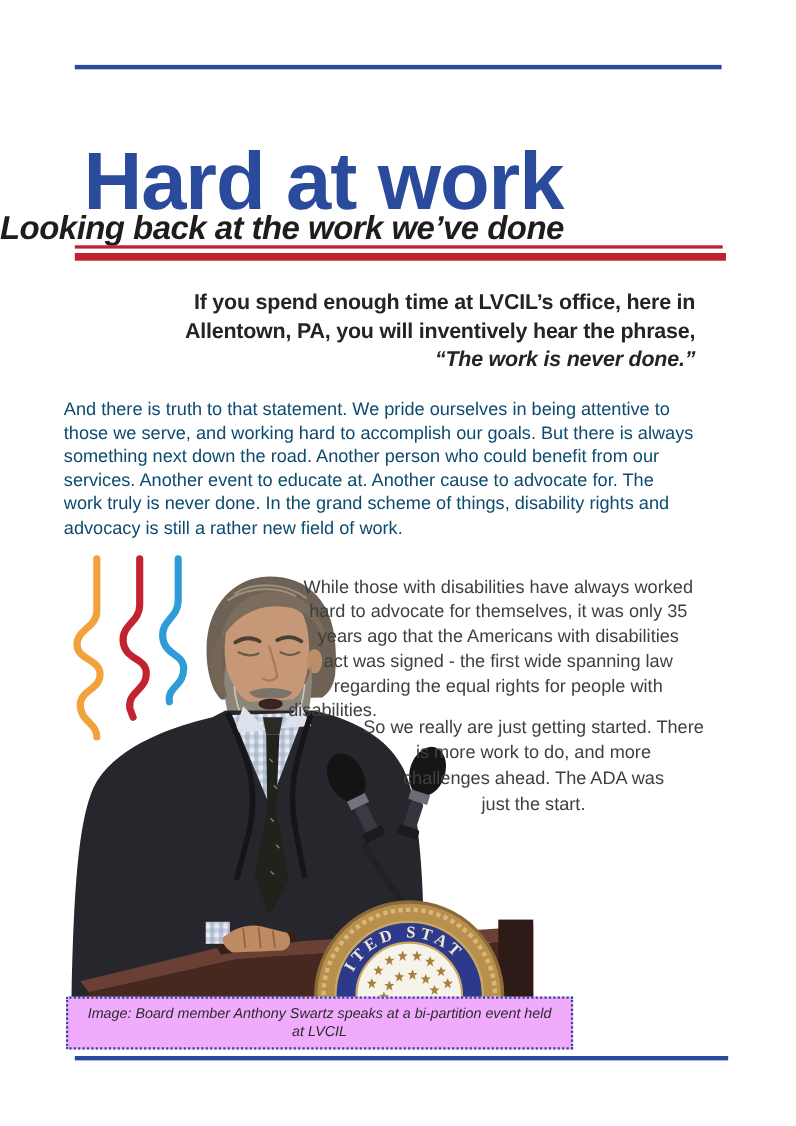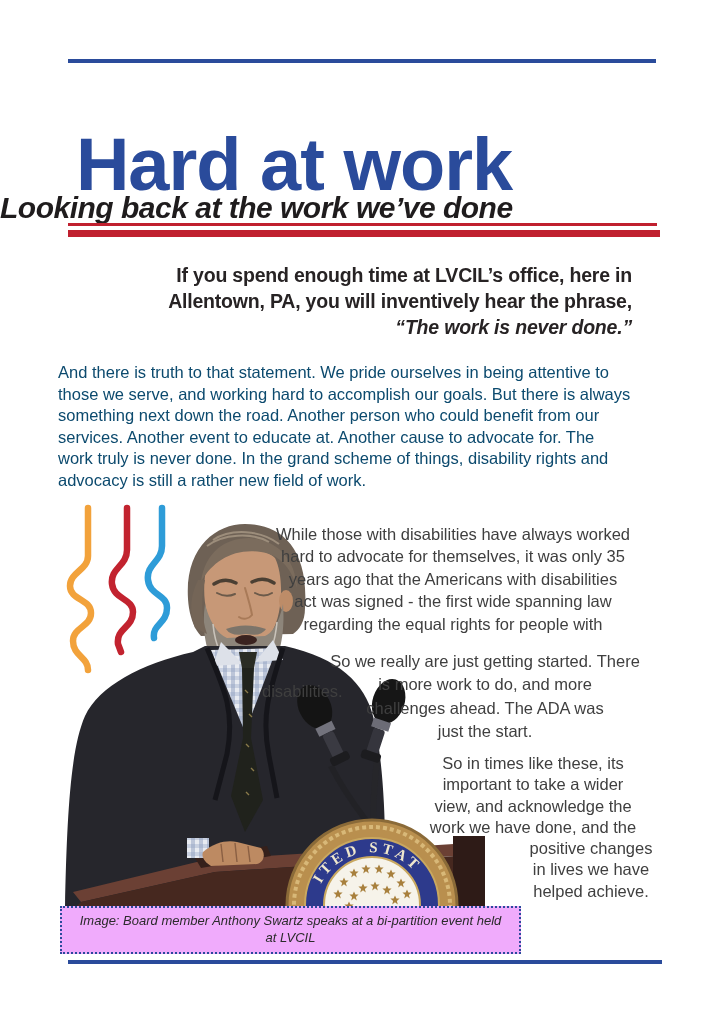--- a/index.html
+++ b/index.html
@@ -21,21 +21,21 @@
             font-size:30px;font-weight:bold;font-style:italic;color:#1f1c1d;letter-spacing:-0.5px;}
 
   .intro{left:92px;top:262px;width:540px;text-align:right;
          font-size:19.5px;font-weight:bold;color:#272324;line-height:26px;letter-spacing:-0.2px;}
   .intro .italic{font-style:italic;}
 
   .bodytext{left:58px;top:362px;width:600px;font-size:16.5px;color:#0c4a6e;line-height:21.6px;}
 
   .story{font-size:16.5px;color:#3f3f3f;text-align:center;}
   .story1{left:246px;top:523px;width:414px;line-height:22.4px;}
-  .story1 .last{text-align:left;padding-left:16px;margin-top:45px;}
+  .story1 .last{text-align:left;padding-left:16px;}
   .story2{left:318px;top:650px;width:334px;line-height:23.3px;}
   .story3{left:400px;top:753px;width:266px;line-height:21.3px;}
   .story3 .shift{padding-left:116px;}
 
   .caption-box{left:60px;top:906px;width:457px;border:2px dotted #2a4b9b;background:#f0abfc;
                padding:4px 0 6px 0;text-align:center;font-size:13px;font-style:italic;
                color:#2b2b2b;line-height:17px;}
 
   .photo-svg{left:55px;top:500px;width:430px;height:408px;overflow:hidden;}
 </style>
@@ -192,29 +192,20 @@
     <div class="line last">disabilities.</div>
   </div>
 
   <div class="abs story story2">
     <div class="line">So we really are just getting started. There</div>
     <div class="line">is more work to do, and more</div>
     <div class="line">challenges ahead. The ADA was</div>
     <div class="line">just the start.</div>
   </div>
 
-  <div class="abs story story3">
-    <div class="line">So in times like these, its</div>
-    <div class="line">important to take a wider</div>
-    <div class="line">view, and acknowledge the</div>
-    <div class="line">work we have done, and the</div>
-    <div class="line shift">positive changes</div>
-    <div class="line shift">in lives we have</div>
-    <div class="line shift">helped achieve.</div>
-  </div>
 
   <div class="abs caption-box">
     <div class="line">Image: Board member Anthony Swartz speaks at a bi-partition event held</div>
     <div class="line">at LVCIL</div>
   </div>
 
   <div class="abs rule-blue bottom-rule"></div>
 
 </div>
 

